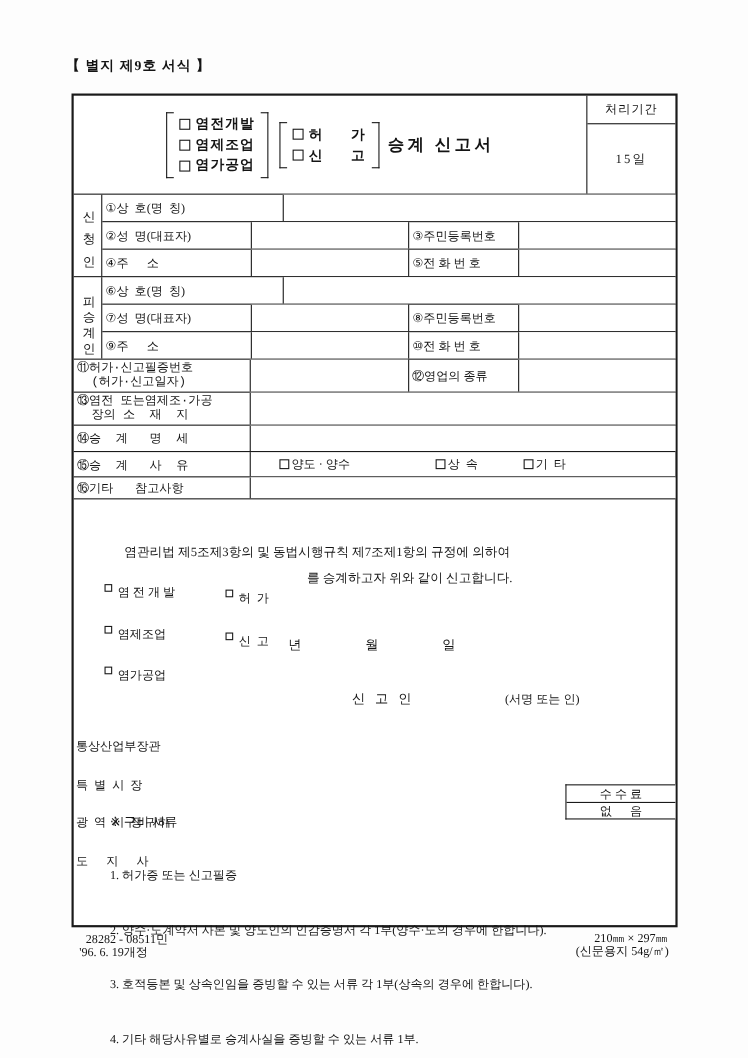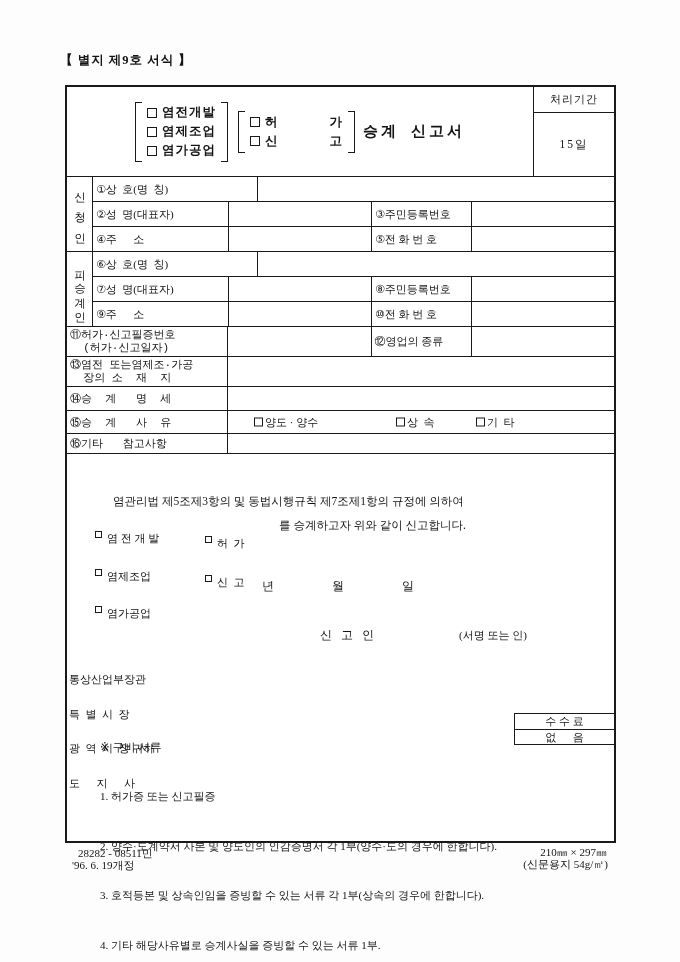--- a/index.html
+++ b/index.html
@@ -29,21 +29,21 @@
 
   .lbl { font-size:11px; display:flex; align-items:center; padding-left:3px; white-space:pre; overflow:hidden; }
   .lbl2 { flex-direction:column; align-items:flex-start; justify-content:center; line-height:13px; }
   .w135 { width:135px; flex:none; }
   .w160 { width:160px; flex:none;font-family:Liberation Mono, monospace; }
   .w165 { width:165px; flex:none; }
   .w100 { width:100px; flex:none; }
   .inp { flex:1; background:#fff; }
 
   
-  .title-cell { flex:1; display:flex; align-items:center; justify-content:center;font-family:Liberation Mono, monospace; }
+  .title-cell { flex:1; display:flex; align-items:center; justify-content:center; }
   .br { width:7px; flex:none; }
   .br.l { border-left:1.5px solid #1a1a1a; border-top:1.5px solid #1a1a1a; border-bottom:1.5px solid #1a1a1a; }
   .br.r { border-right:1.5px solid #1a1a1a; border-top:1.5px solid #1a1a1a; border-bottom:1.5px solid #1a1a1a; }
   .h60 { height:60px; }
   .h42 { height:42px; }
   .stack { display:flex; flex-direction:column; justify-content:center; padding:0 5px; }
   .cl { display:flex; align-items:center; height:19px; font-weight:bold; font-size:12.5px; letter-spacing:1px; white-space:pre; }
   .cbx { width:10px; height:10px; border:1.5px solid #1a1a1a; margin-right:5px; flex:none; background:#fff; }
   .form-name { font-size:15px; font-weight:bold; letter-spacing:3px; margin-left:8px; white-space:pre; }
   .proc-col { width:81px; flex:none; display:flex; flex-direction:column;justify-content:center; }

